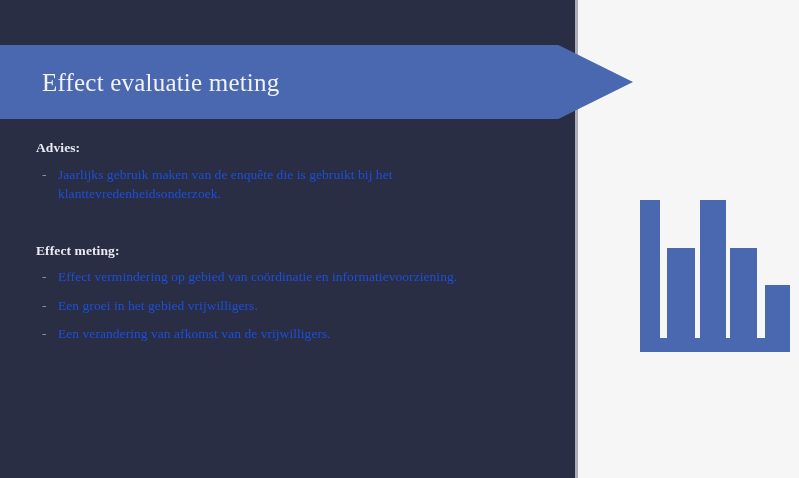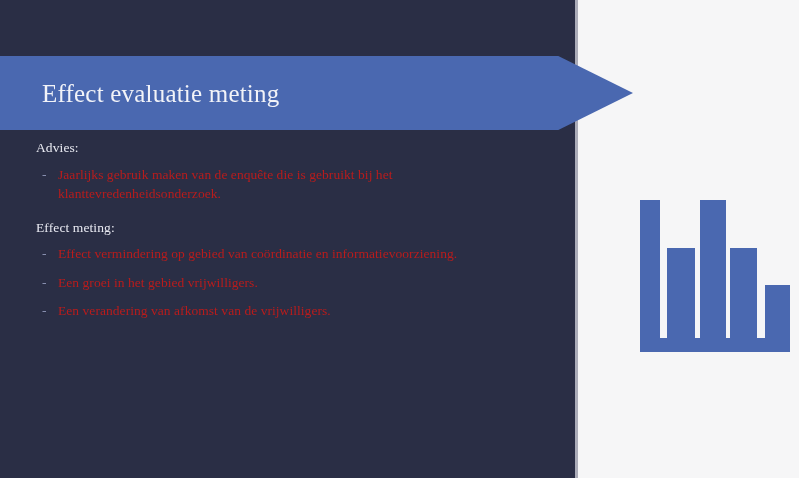--- a/index.html
+++ b/index.html
@@ -44,21 +44,21 @@
     width: 3px;
     height: 478px;
     background: #6d7085;
     opacity: .55;
   }
 
   
   .title-banner {
     position: absolute;
     left: 0;
-    top: 56px;
+    top: 45px;
     width: 633px;
     height: 74px;
     background: #4a68b0;
     -webkit-clip-path: polygon(0 0, 88.2% 0, 100% 50%, 88.2% 100%, 0 100%);
     clip-path: polygon(0 0, 88.2% 0, 100% 50%, 88.2% 100%, 0 100%);
     display: flex;
     align-items: center;
   }
   .title-text {
     color: #f2f3f8;
@@ -72,28 +72,29 @@
   
   .content {
     position: absolute;
     left: 36px;
     top: 138px;
     width: 500px;
     color: #e9eaf2;
   }
 
   .section { margin: 0; }
-  .section + .section { margin-top: 15px; }
+  .section + .section { margin-top: 38px; }
 
   .section-heading {
     font-size: 13.5px;
     line-height: 1.45;
     color: #e9eaf2;
     margin: 0 0 7px 0;
     letter-spacing: .1px;
+    font-weight: bold;
   }
 
   .bullets {
     list-style: none;
     margin: 0;
     padding: 0;
   }
   .bullet {
     display: flex;
     align-items: flex-start;
@@ -107,21 +108,21 @@
     color: #8d93b3;
     font-size: 13.5px;
     line-height: 1.42;
     padding-left: 6px;
     box-sizing: border-box;
   }
   .bullet-text {
     flex: 1 1 auto;
     font-size: 13.5px;
     line-height: 1.42;
-    color: #b91c1c;
+    color: #1d4ed8;
     letter-spacing: .05px;
   }
 
   
   .chart-icon {
     position: absolute;
     left: 638px;
     top: 198px;
     width: 154px;
     height: 156px;

